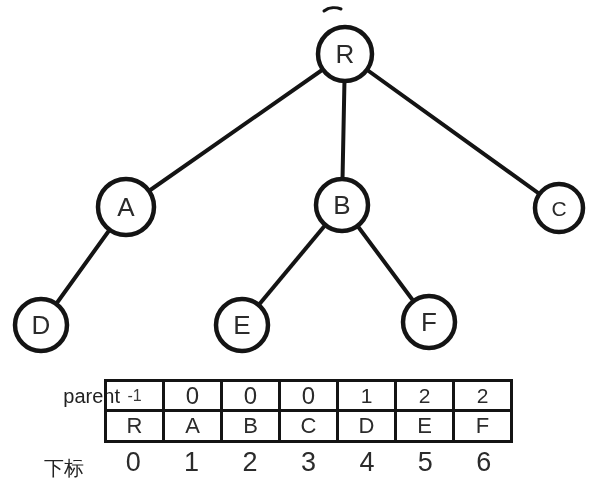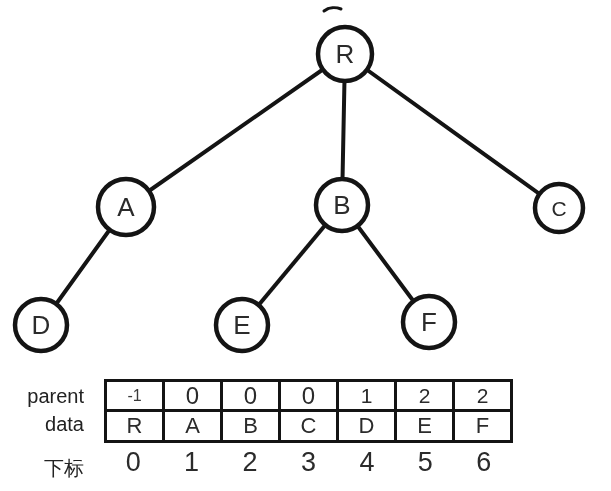--- a/index.html
+++ b/index.html
@@ -49,21 +49,21 @@
 
   .rowlabel {
     position: absolute;
     left: 0;
     width: 84px;
     text-align: right;
     color: #222222;
     font-size: 20px;
     line-height: 24px;
   }
-  .rowlabel.parent { top: 384px; }
+  .rowlabel.parent { top: 384px; padding-left: 36px; }
   .rowlabel.data   { top: 412px; }
   .rowlabel.index  { top: 456px; font-family: Liberation Serif, serif; }
 
   .index-row {
     position: absolute;
     left: 104px;
     top: 447px;
     width: 409px;
     display: grid;
     grid-template-columns: repeat(7, 1fr);
@@ -115,21 +115,20 @@
       <circle class="node-circle" cx="242" cy="325" r="26"></circle>
       <text class="node-label" x="242" y="334">E</text>
     </g>
     <g>
       <circle class="node-circle" cx="429" cy="322" r="26"></circle>
       <text class="node-label" x="429" y="331">F</text>
     </g>
   </svg>
 
   <div class="rowlabel parent">parent</div>
-  <div class="rowlabel data">data</div>
   <div class="rowlabel index">下标</div>
 
   <table class="ptable">
     <tbody>
         <tr class="row-parent">
       <td>-1</td>
       <td>0</td>
       <td>0</td>
       <td>0</td>
       <td>1</td>

